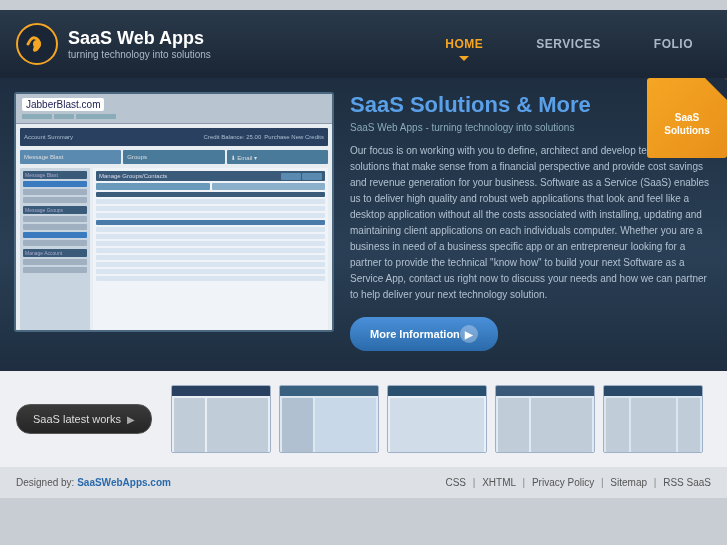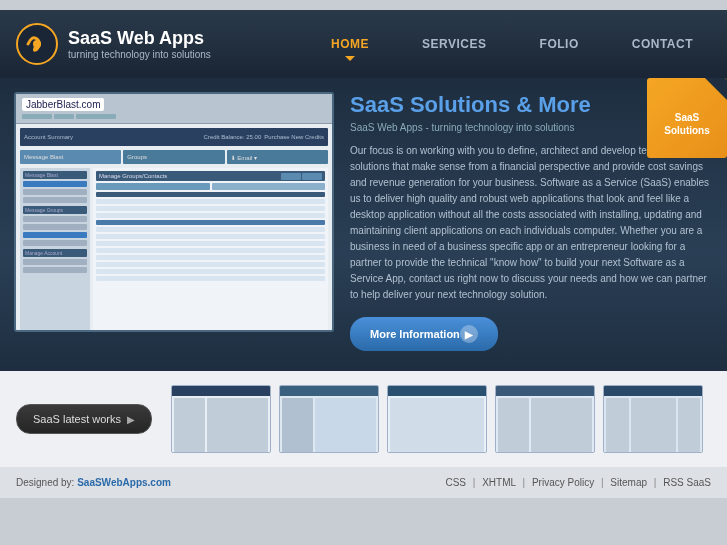--- a/index.html
+++ b/index.html
@@ -355,21 +355,20 @@
       </svg>
       <div class="logo-text">
         <h1>SaaS Web Apps</h1>
         <p>turning technology into solutions</p>
       </div>
     </div>
     <nav class="nav">
       <a class="nav-item active">HOME</a>
       <a class="nav-item">SERVICES</a>
       <a class="nav-item">FOLIO</a>
-      <a class="nav-item">CONTACT</a>
     </nav>
   </div>
 
   <div class="main-content">
     <div class="hero">
 
       <div class="screenshot-preview">
         <div class="mock-browser">
           <div class="url-bar">JabberBlast.com</div>
           <div style="display:flex;gap:2px;margin-top:1px;">

